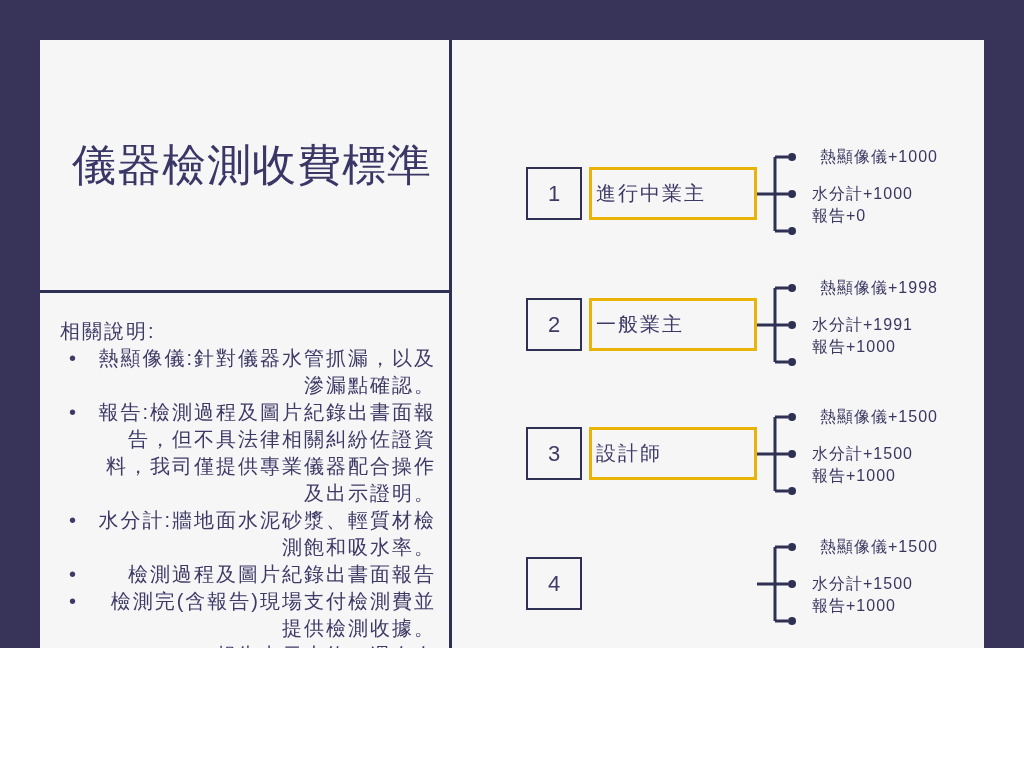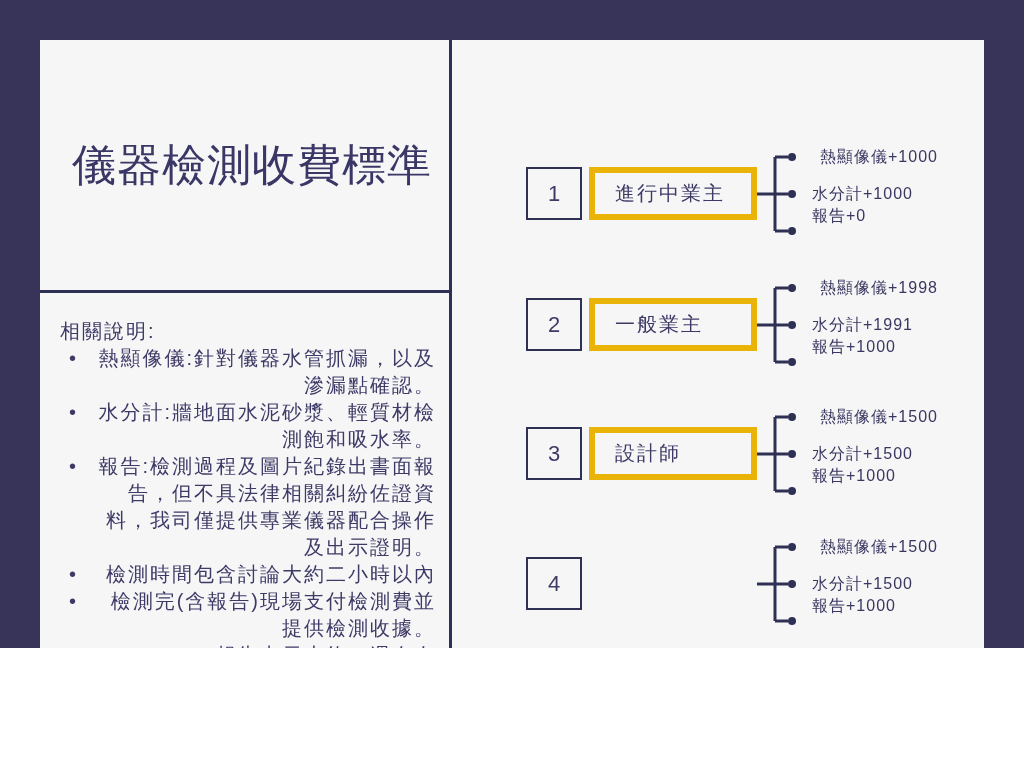--- a/index.html
+++ b/index.html
@@ -76,23 +76,23 @@
     width: 56px; height: 53px;
     border: 2px solid #2e3054;
     display: flex; align-items: center; justify-content: center;
     font-size: 22px;
     color: #3e3a66;
   }
   .label-box {
     position: absolute;
     left: 63px; top: 21px;
     width: 168px; height: 53px;
-    border: 6px solid #eab308;
+    border: 3px solid #eab308;
     display: flex; align-items: center;
-    padding-left: 20px;
+    padding-left: 4px;
     font-size: 20px;
     letter-spacing: 2px;
     color: #3e3a66;
   }
   .connector {
     position: absolute;
     left: 231px; top: 0;
     width: 42px; height: 96px;
   }
   .branch-label {
@@ -116,23 +116,23 @@
   <div class="panel"></div>
   <div class="v-divider"></div>
   <div class="h-divider"></div>
 
   <h1 class="title">儀器檢測收費標準</h1>
 
   <div class="notes">
     <div class="notes-heading">相關說明:</div>
     <ul>
       <li>熱顯像儀:針對儀器水管抓漏，以及滲漏點確認。</li>
+      <li>報告:檢測過程及圖片紀錄出書面報告，但不具法律相關糾紛佐證資料，我司僅提供專業儀器配合操作及出示證明。</li>
       <li>水分計:牆地面水泥砂漿、輕質材檢測飽和吸水率。</li>
-      <li>報告:檢測過程及圖片紀錄出書面報告，但不具法律相關糾紛佐證資料，我司僅提供專業儀器配合操作及出示證明。</li>
-      <li>檢測時間包含討論大約二小時以內</li>
+      <li>檢測過程及圖片紀錄出書面報告</li>
       <li>檢測完(含報告)現場支付檢測費並提供檢測收據。</li>
       <li>報告出示大約一週左右</li>
     </ul>
   </div>
 
   <div class="row row-1">
     <div class="num-box">1</div>
     <div class="label-box">進行中業主</div>
     <svg class="connector" viewBox="0 0 42 96">
       <path d="M0 48 H18 M18 11 V85 M18 11 H31 M18 48 H31 M18 85 H31" stroke="#2e3054" stroke-width="3" fill="none"></path>

